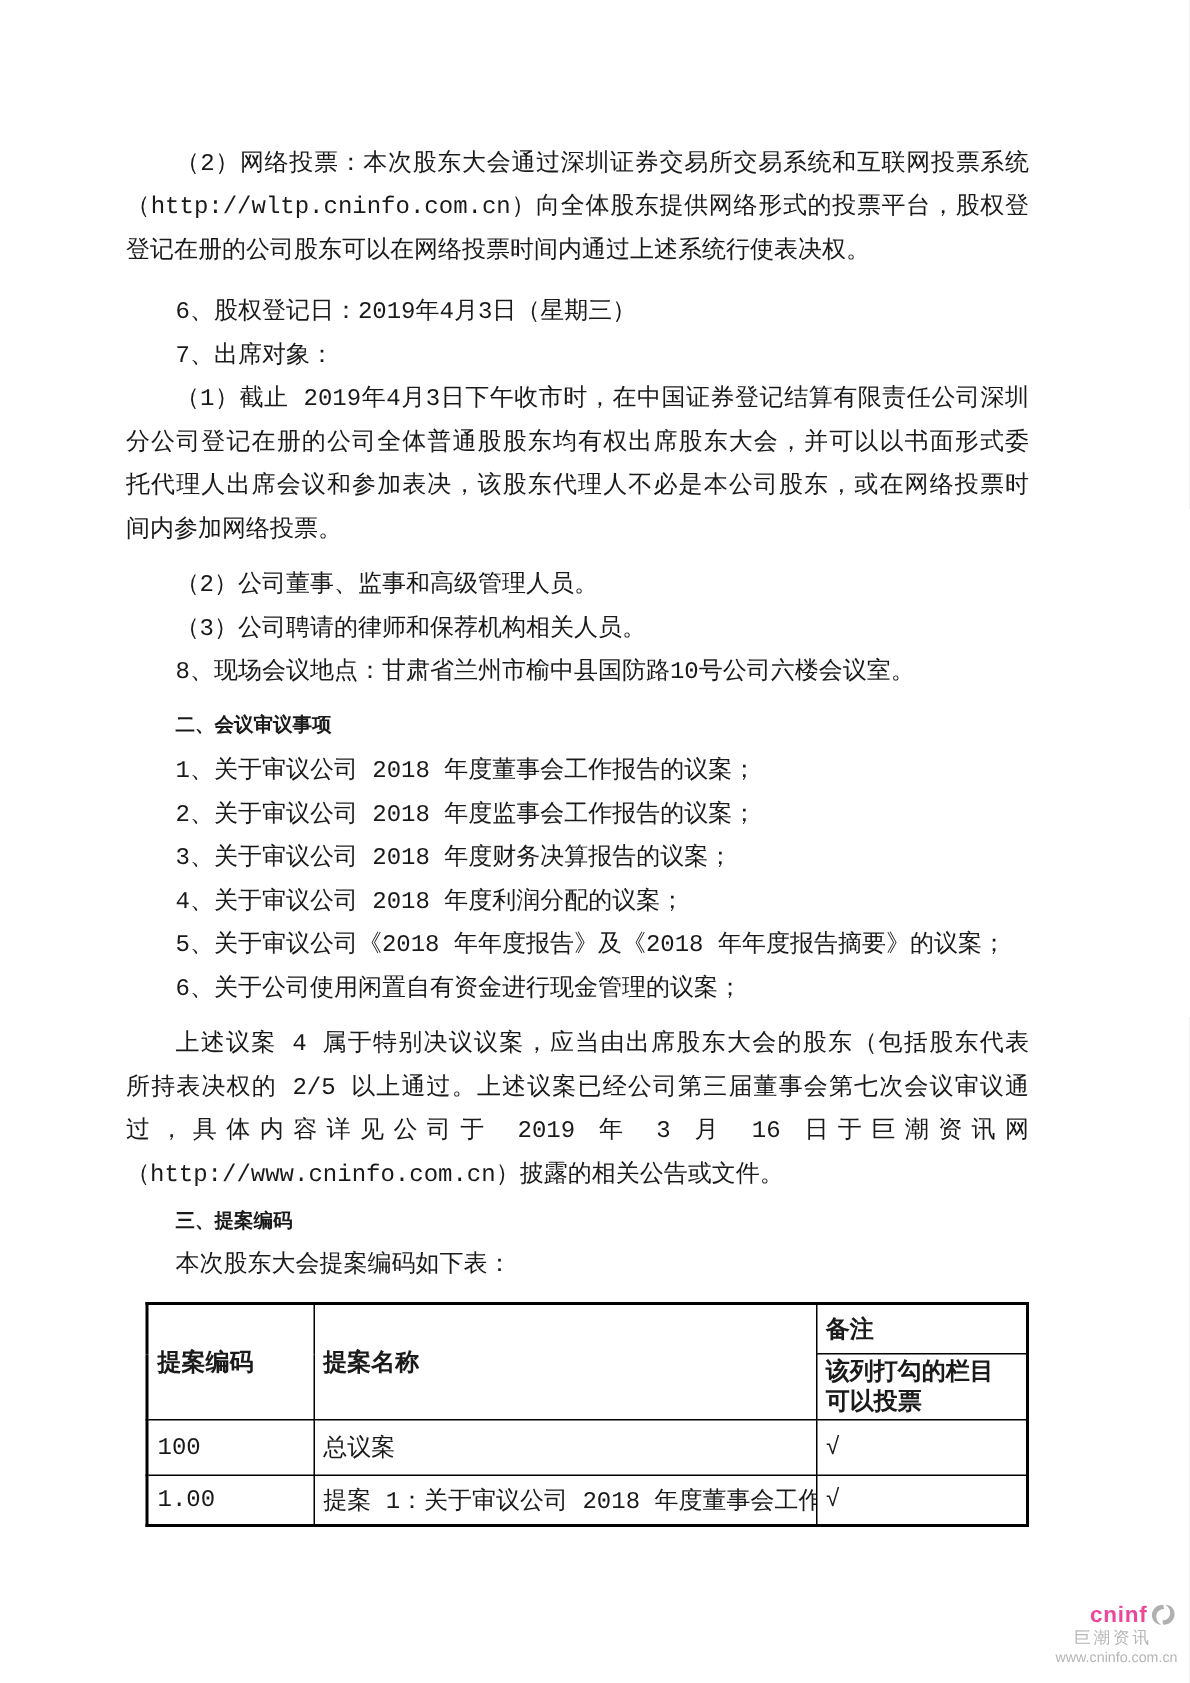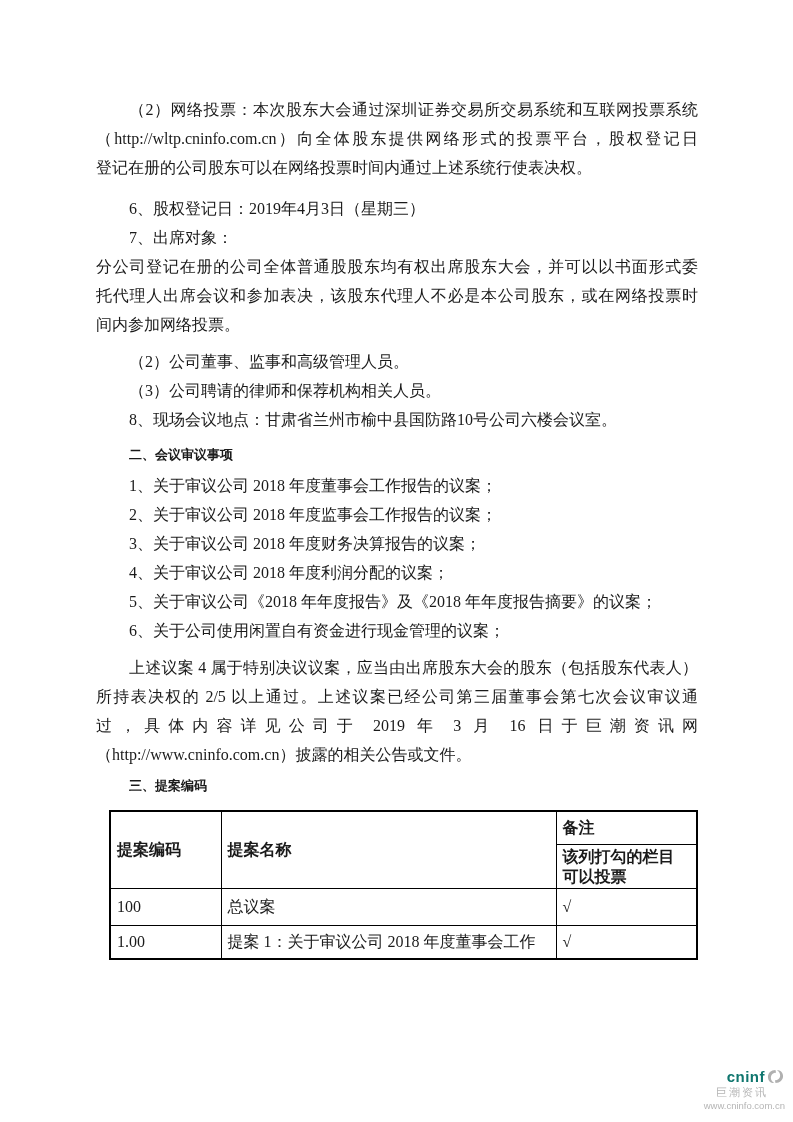--- a/index.html
+++ b/index.html
@@ -7,22 +7,23 @@
     position:relative;
     width:793px;height:1122px;
     margin:0 auto;
     background:#ffffff;
     font-family:"Liberation Serif","DejaVu Serif",serif;
     color:#1a1a1a;
     overflow:hidden;
   }
   .content{
     position:absolute;
-    left:96px;top:95px;
+    left:84px;top:95px;
     width:602px;
+    font-family:Liberation Mono, monospace;
   }
   .ln{
     font-size:16px;
     line-height:29px;
     height:29px;
     overflow:hidden;
     text-align:justify;
     white-space:normal;
   }
   .ln.j{ text-align-last:justify; }
@@ -54,55 +55,57 @@
   .watermark{
     position:absolute;
     right:8px;bottom:12px;
     text-align:right;
     color:#b5b5b5;
     font-family:"Liberation Sans","DejaVu Sans",sans-serif;
     line-height:1;
     user-select:none;
   }
   .wm-row{display:flex;align-items:center;justify-content:flex-end;gap:1px;}
-  .wm-brand{font-weight:bold;font-size:15px;letter-spacing:0.5px;color:#0f766e;}
+  .wm-brand{font-weight:bold;font-size:15px;letter-spacing:0.5px;color:#ec4899;}
   .wm-icon{display:inline-block;width:19px;height:17px;}
   .wm-cn{font-size:11px;letter-spacing:2px;color:#b5b5b5;margin-top:2px;padding-right:17px;}
   .wm-url{font-size:9.5px;color:#b5b5b5;margin-top:3px;}
 </style>
 </head>
 <body>
 
 <div class="page">
 
   <div class="content">
     <div id="paragraphs">
         <div class="ln ind j">（2）网络投票：本次股东大会通过深圳证券交易所交易系统和互联网投票系统</div>
         <div class="ln j">（http://wltp.cninfo.com.cn）向全体股东提供网络形式的投票平台，股权登记日</div>
         <div class="ln">登记在册的公司股东可以在网络投票时间内通过上述系统行使表决权。</div>
         <div class="ln ind" style="margin-top: 12px;">6、股权登记日：2019年4月3日（星期三）</div>
         <div class="ln ind">7、出席对象：</div>
+        <div class="ln ind j">（1）截止 2019年4月3日下午收市时，在中国证券登记结算有限责任公司深圳</div>
         <div class="ln j">分公司登记在册的公司全体普通股股东均有权出席股东大会，并可以以书面形式委</div>
         <div class="ln j">托代理人出席会议和参加表决，该股东代理人不必是本公司股东，或在网络投票时</div>
         <div class="ln">间内参加网络投票。</div>
         <div class="ln ind" style="margin-top: 8px;">（2）公司董事、监事和高级管理人员。</div>
         <div class="ln ind">（3）公司聘请的律师和保荐机构相关人员。</div>
         <div class="ln ind">8、现场会议地点：甘肃省兰州市榆中县国防路10号公司六楼会议室。</div>
         <div class="ln ind b" style="margin-top: 6px;">二、会议审议事项</div>
         <div class="ln ind" style="margin-top: 2px;">1、关于审议公司 2018 年度董事会工作报告的议案；</div>
         <div class="ln ind">2、关于审议公司 2018 年度监事会工作报告的议案；</div>
         <div class="ln ind">3、关于审议公司 2018 年度财务决算报告的议案；</div>
         <div class="ln ind">4、关于审议公司 2018 年度利润分配的议案；</div>
         <div class="ln ind">5、关于审议公司《2018 年年度报告》及《2018 年年度报告摘要》的议案；</div>
         <div class="ln ind">6、关于公司使用闲置自有资金进行现金管理的议案；</div>
         <div class="ln ind j" style="margin-top: 8px;">上述议案 4 属于特别决议议案，应当由出席股东大会的股东（包括股东代表人）</div>
         <div class="ln j">所持表决权的 2/5 以上通过。上述议案已经公司第三届董事会第七次会议审议通</div>
         <div class="ln j">过，具体内容详见公司于 2019 年 3 月 16 日于巨潮资讯网</div>
         <div class="ln">（http://www.cninfo.com.cn）披露的相关公告或文件。</div>
         <div class="ln ind b" style="margin-top: 2px;">三、提案编码</div>
+        <div class="ln ind">本次股东大会提案编码如下表：</div>
       </div>
 
     <table class="tbl">
       <colgroup>
         <col style="width:111px">
         <col style="width:335px">
         <col style="width:141px">
       </colgroup>
       <thead>
         <tr>

